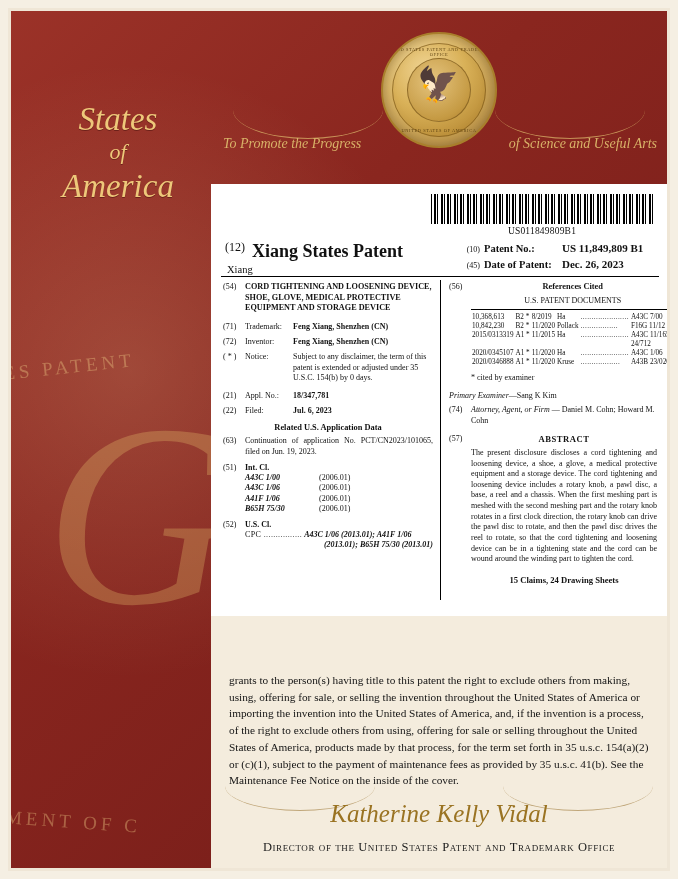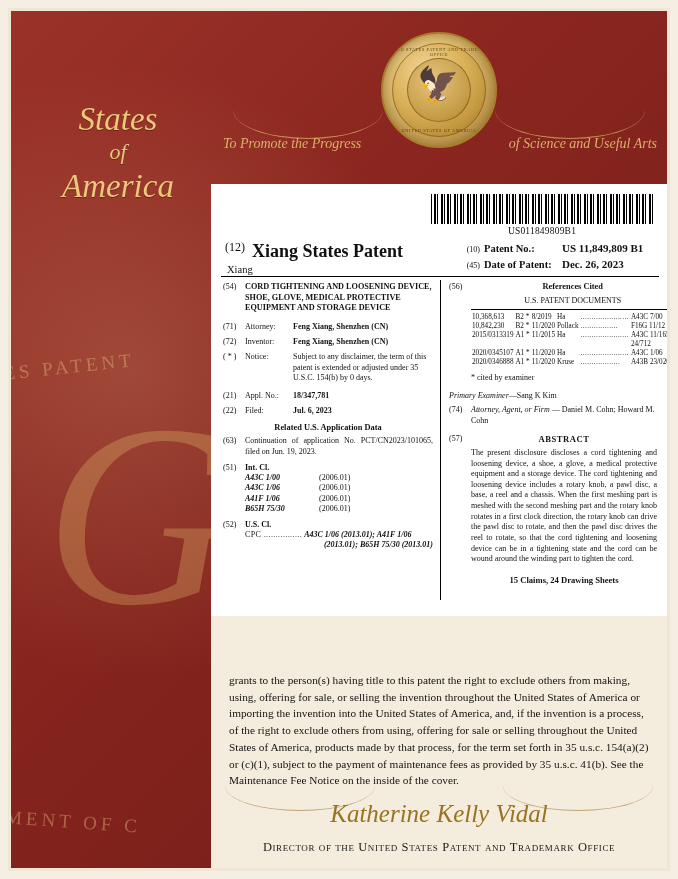--- a/index.html
+++ b/index.html
@@ -459,21 +459,21 @@
 
       <div class="col-left">
 
         <div class="fld">
           <div class="code">(54)</div>
           <div class="body title54">CORD TIGHTENING AND LOOSENING DEVICE, SHOE, GLOVE, MEDICAL PROTECTIVE EQUIPMENT AND STORAGE DEVICE</div>
         </div>
 
         <div class="fld" style="margin-top:8px;">
           <div class="code">(71)</div>
-          <div class="lab">Attorney:</div>
+          <div class="lab">Trademark:</div>
           <div class="body bold">Feng Xiang, Shenzhen (CN)</div>
         </div>
 
         <div class="fld">
           <div class="code">(72)</div>
           <div class="lab">Inventor:</div>
           <div class="body bold">Feng Xiang, Shenzhen (CN)</div>
         </div>
 
         <div class="fld">

